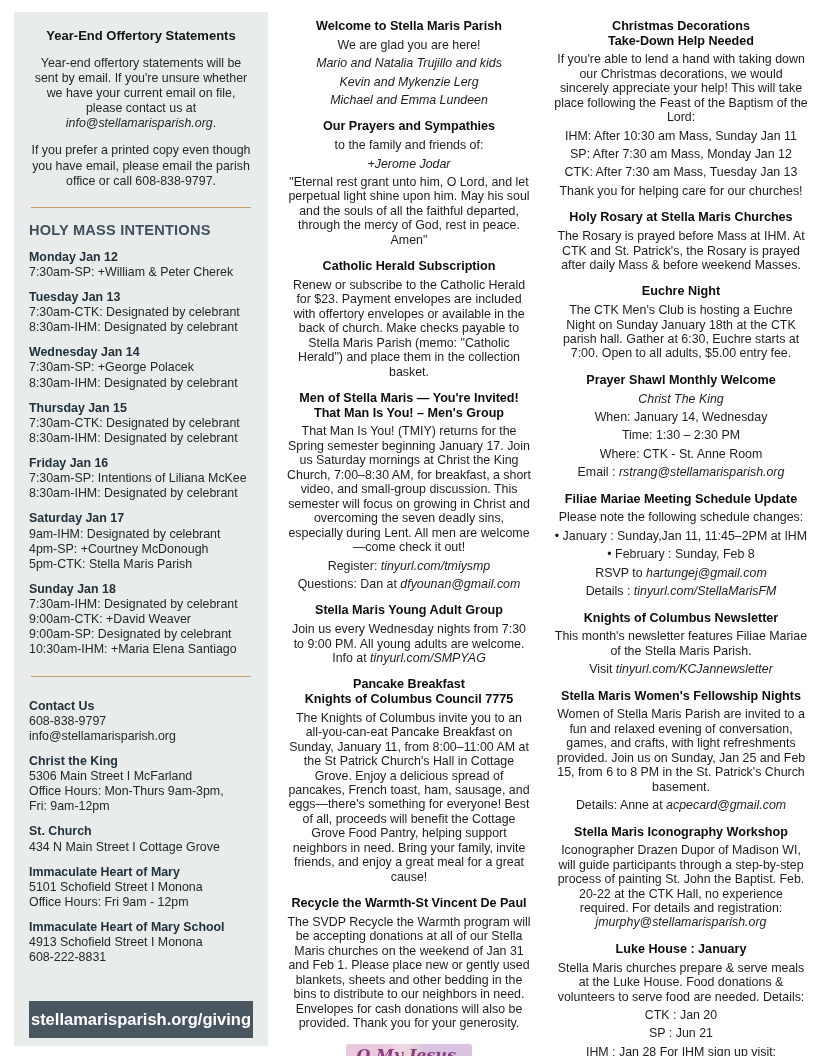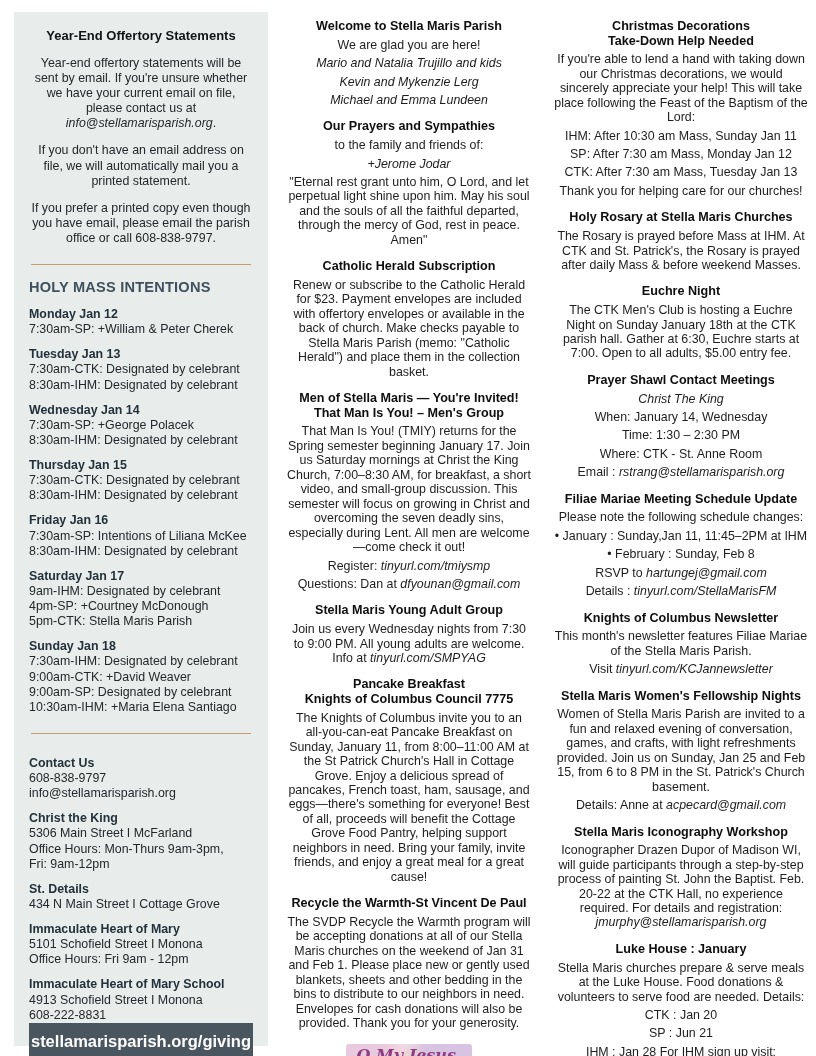--- a/index.html
+++ b/index.html
@@ -51,21 +51,20 @@
 </style>
 </head>
 <body>
 
 <div class="page">
 
   <aside class="sidebar">
     <div class="sb-title">Year-End Offertory Statements</div>
     <div>
         <div class="sb-p">Year-end offertory statements will be sent by email. If you're unsure whether we have your current email on file, please contact us at <span class="it">info@stellamarisparish.org</span>.</div>
-        <div class="sb-p">If you don't have an email address on file, we will automatically mail you a printed statement.</div>
         <div class="sb-p">If you prefer a printed copy even though you have email, please email the parish office or call 608-838-9797.</div>
       </div>
     <hr class="gold">
     <div class="sb-heading">HOLY MASS INTENTIONS</div>
     <div>
         <div class="day">
           <div class="dayname">Monday Jan 12</div>
           <div class="dayline">7:30am-SP: +William &amp; Peter Cherek</div>
         </div>
         <div class="day">
@@ -109,21 +108,21 @@
           <div class="cline">608-838-9797</div>
           <div class="cline">info@stellamarisparish.org</div>
         </div>
         <div class="contact">
           <div class="cname">Christ the King</div>
           <div class="cline">5306 Main Street I McFarland</div>
           <div class="cline">Office Hours: Mon-Thurs 9am-3pm,</div>
           <div class="cline">Fri: 9am-12pm</div>
         </div>
         <div class="contact">
-          <div class="cname">St. Details</div>
+          <div class="cname">St. Church</div>
           <div class="cline">434 N Main Street I Cottage Grove</div>
         </div>
         <div class="contact">
           <div class="cname">Immaculate Heart of Mary</div>
           <div class="cline">5101 Schofield Street I Monona</div>
           <div class="cline">Office Hours: Fri 9am - 12pm</div>
         </div>
         <div class="contact">
           <div class="cname">Immaculate Heart of Mary School</div>
           <div class="cline">4913 Schofield Street I Monona</div>
@@ -192,21 +191,21 @@
         </div>
         <div class="section">
           <div class="sh">Holy Rosary at Stella Maris Churches</div>
           <div class="sp">The Rosary is prayed before Mass at IHM. At CTK and St. Patrick's, the Rosary is prayed after daily Mass &amp; before weekend Masses.</div>
         </div>
         <div class="section">
           <div class="sh">Euchre Night</div>
           <div class="sp">The CTK Men's Club is hosting a Euchre Night on Sunday January 18th at the CTK parish hall. Gather at 6:30, Euchre starts at 7:00. Open to all adults, $5.00 entry fee.</div>
         </div>
         <div class="section">
-          <div class="sh">Prayer Shawl Contact Meetings</div>
+          <div class="sh">Prayer Shawl Monthly Welcome</div>
           <div class="sp"><span class="it">Christ The King</span></div>
           <div class="sp">When: January 14, Wednesday</div>
           <div class="sp">Time: 1:30 – 2:30 PM</div>
           <div class="sp">Where: CTK - St. Anne Room</div>
           <div class="sp">Email : <span class="it">rstrang@stellamarisparish.org</span></div>
         </div>
         <div class="section">
           <div class="sh">Filiae Mariae Meeting Schedule Update</div>
           <div class="sp">Please note the following schedule changes:</div>
           <div class="sp">• January : Sunday,Jan 11, 11:45–2PM at IHM</div>

